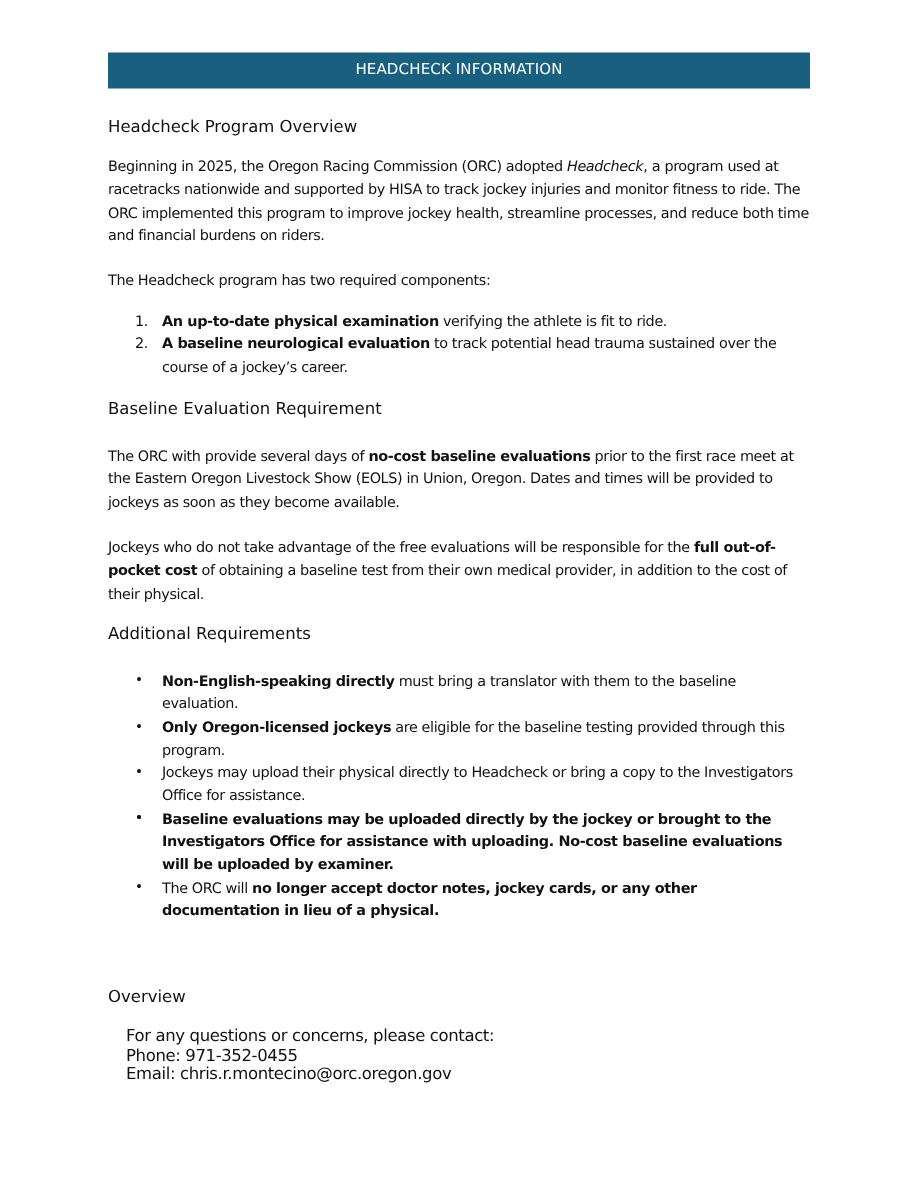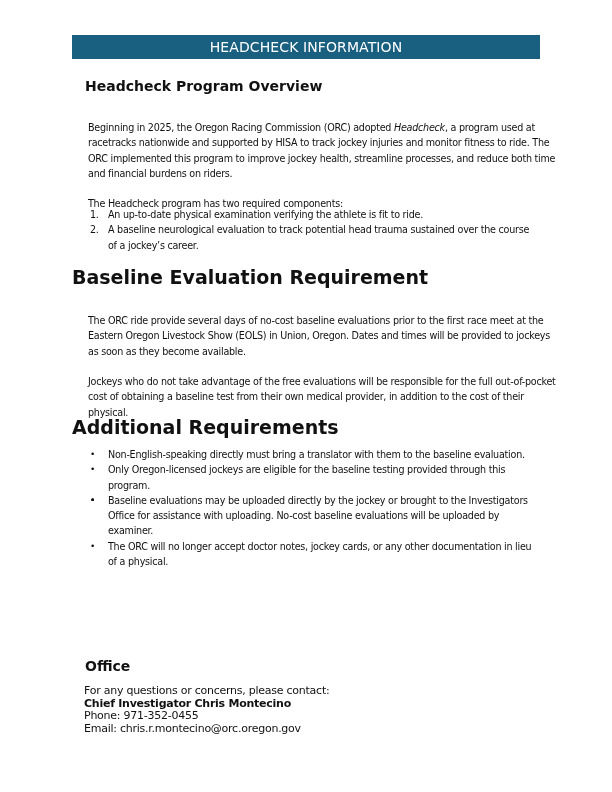--- a/index.html
+++ b/index.html
@@ -1,29 +1,29 @@
 <!DOCTYPE html>
 <html><head>
 <meta charset="utf-8">
 <style>
   html, body { margin: 0; padding: 0; background: #ffffff; }
   body { width: 612px; height: 792px; position: relative; overflow: hidden;
          font-family: "DejaVu Sans", sans-serif; color: #111; }
   .page { position: absolute; left: 72px; top: 35px; width: 468px; }
   .banner { background: #185f80; height: 24px; color: #fff; text-align: center;
-            font-size: 14px; line-height: 24px; letter-spacing: 0.1px; }
-  .h-small { font-size: 14px; font-weight: bold; margin: 0; position: absolute; left: 13px; }
-  .h-large { font-size: 19px; font-weight: bold; margin: 0; position: absolute; left: 0; }
-  .para { font-size: 9.6px; line-height: 15.3px; margin: 16px; position: absolute; left: 0; width: 470px; letter-spacing: -0.25px; }
+            font-size: 10px; line-height: 24px; letter-spacing: 0.1px; }
+  .h-small { font-size: 11px; font-weight: normal; margin: 0; position: absolute; left: 0; }
+  .h-large { font-size: 11px; font-weight: normal; margin: 0; position: absolute; left: 0; }
+  .para { font-size: 9.6px; line-height: 15.3px; margin: 0; position: absolute; left: 0; width: 470px; letter-spacing: -0.25px; }
   .list { position: absolute; margin: 0; padding: 0; list-style: none; font-size: 9.6px; line-height: 15.3px; letter-spacing: -0.25px; }
   .list li { position: relative; padding-left: 36px; }
   .list .marker { position: absolute; left: 18px; top: 0; }
   .bullets li { padding-left: 36px; }
   .bullets .marker { left: 18px; font-size: 9px; }
-  b { font-weight: normal; }
+  b { font-weight: bold; }
   i { font-style: italic; }
   .contact { position: absolute; left: 12px; font-size: 11px; line-height: 12.5px; letter-spacing: -0.25px; }
 </style>
 </head>
 <body>
 
 <div class="page">
   <div class="banner">
     <span>HEADCHECK INFORMATION</span>
   </div>
@@ -34,36 +34,35 @@
 
   <p class="para" style="top:145px;">The Headcheck program has two required components:</p>
 
   <ol class="list" style="top:172px; left:0; width:460px;">
     <li><span class="marker">1.</span><b>An up-to-date physical examination</b><span> verifying the athlete is fit to ride.</span></li>
     <li><span class="marker">2.</span><b>A baseline neurological evaluation</b><span> to track potential head trauma sustained over the course of a jockey’s career.</span></li>
   </ol>
 
   <h2 class="h-large" style="top:231px;">Baseline Evaluation Requirement</h2>
 
-  <p class="para" style="top:262px;"><span>The ORC ride provide several days of </span><b>no-cost baseline evaluations</b><span> prior to the first race meet at the Eastern Oregon Livestock Show (EOLS) in Union, Oregon. Dates and times will be provided to jockeys as soon as they become available.</span></p>
+  <p class="para" style="top:262px;"><span>The ORC with provide several days of </span><b>no-cost baseline evaluations</b><span> prior to the first race meet at the Eastern Oregon Livestock Show (EOLS) in Union, Oregon. Dates and times will be provided to jockeys as soon as they become available.</span></p>
 
   <p class="para" style="top:323px;"><span>Jockeys who do not take advantage of the free evaluations will be responsible for the </span><b>full out-of-pocket cost</b><span> of obtaining a baseline test from their own medical provider, in addition to the cost of their physical.</span></p>
 
   <h2 class="h-large" style="top:381px;text-align:right;">Additional Requirements</h2>
 
   <ul class="list bullets" style="top:412px; left:0; width:470px;">
     <li><span class="marker">•</span><b>Non-English-speaking directly</b><span> must bring a translator with them to the baseline evaluation.</span></li>
     <li><span class="marker">•</span><b>Only Oregon-licensed jockeys</b><span> are eligible for the baseline testing provided through this program.</span></li>
-    <li><span class="marker">•</span></li>
+    <li><span class="marker">•</span><span>Jockeys may upload their physical directly to Headcheck or bring a copy to the Investigators Office for assistance.</span></li>
     <li><span class="marker">•</span></li>
     <li><span class="marker">•</span><b>Baseline evaluations may be uploaded directly by the jockey or brought to the Investigators Office for assistance with uploading. No-cost baseline evaluations will be uploaded by examiner.</b></li>
     <li><span class="marker">•</span><span>The ORC will </span><b>no longer accept doctor notes, jockey cards, or any other documentation in lieu of a physical.</b></li>
   </ul>
 
-  <h3 class="h-small" style="top:623px;">Office</h3>
+  <h3 class="h-small" style="top:623px;">Overview</h3>
 
   <div class="contact" style="top:650px;">
     <div>For any questions or concerns, please contact:</div>
-    <div style="font-weight:bold;">Chief Investigator Chris Montecino</div>
     <div>Phone: 971-352-0455</div>
     <div>Email: chris.r.montecino@orc.oregon.gov</div>
   </div>
 </div>
 
 </body></html>

